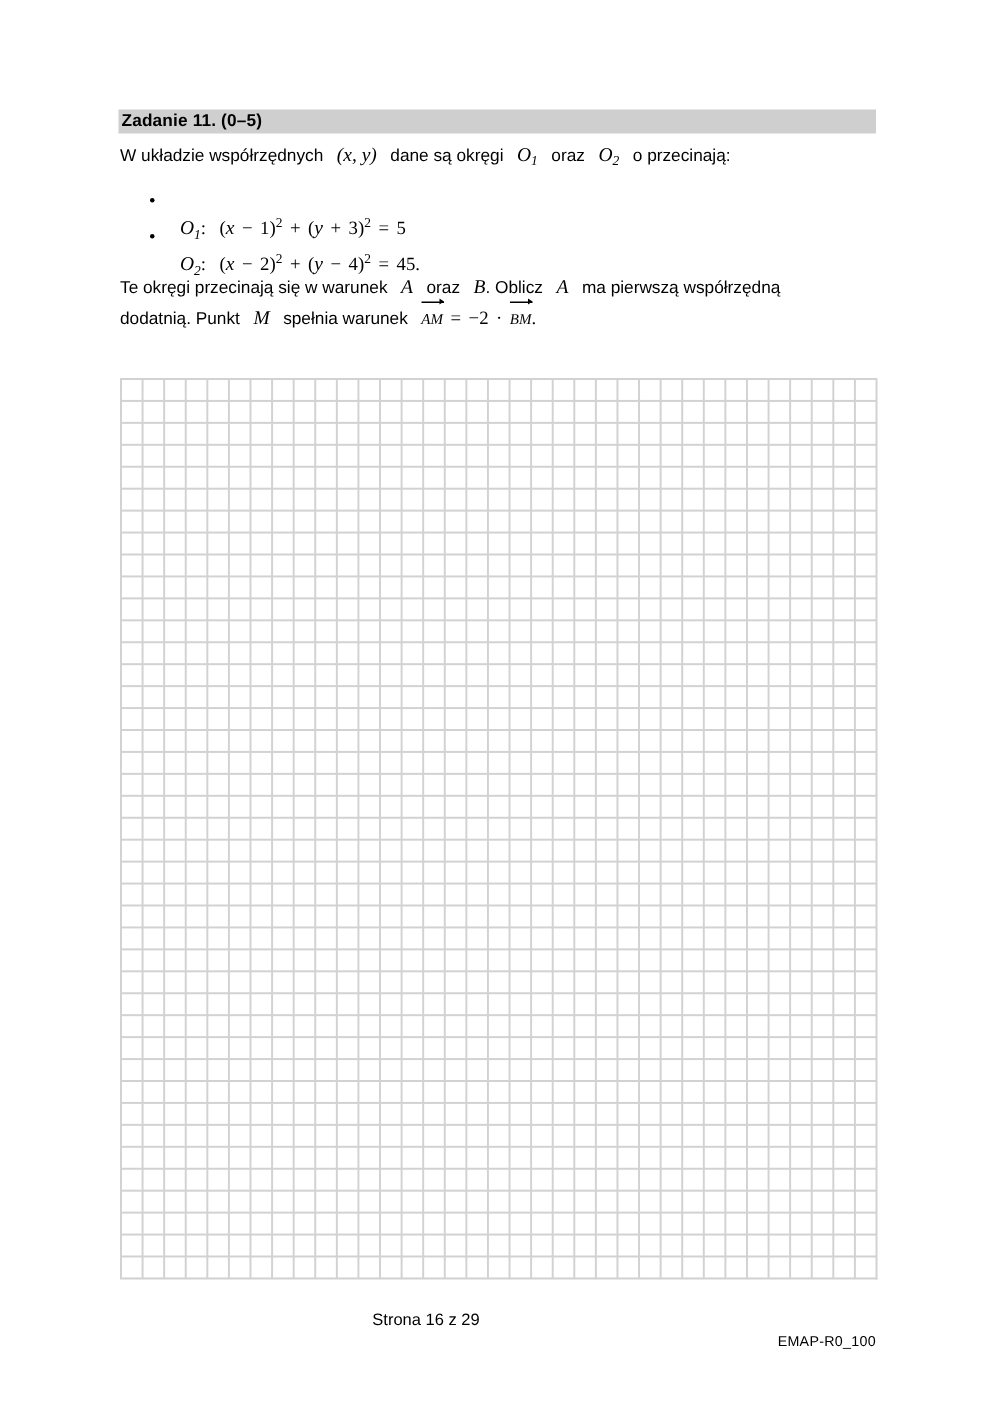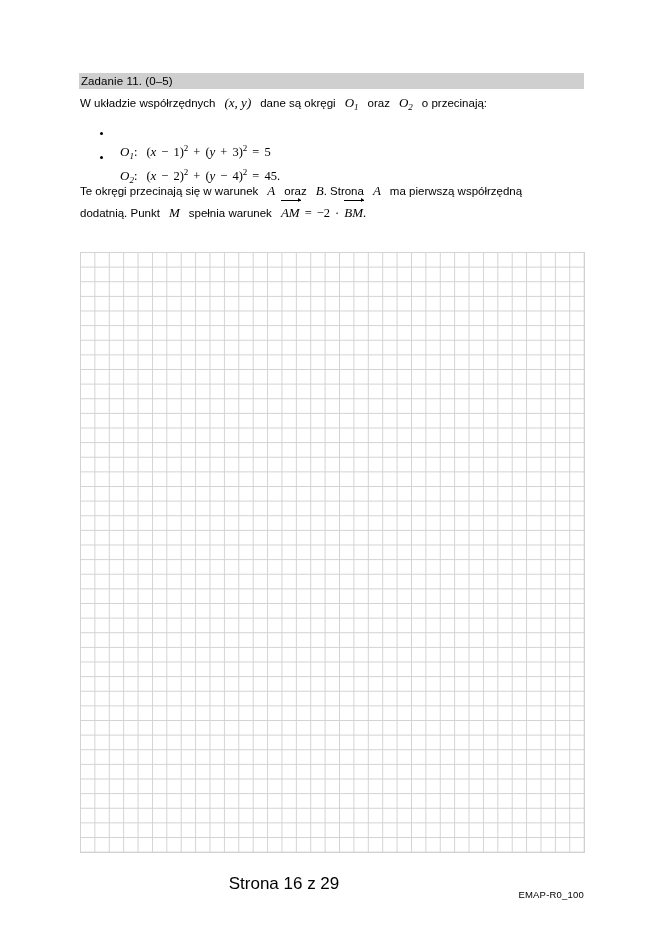--- a/index.html
+++ b/index.html
@@ -31,21 +31,21 @@
     left: 79px;
     top: 73px;
     width: 505px;
     height: 16px;
     background: #cfcfcf;
     display: flex;
     align-items: center;
   }
   .task-header-label {
     font-size: 11.5px;
-    font-weight: normal;
+    font-weight: bold;
     letter-spacing: 0.1px;
     padding-left: 2px;
     line-height: 16px;
     white-space: pre;
   }
 
   
   .intro-line {
     position: absolute;
     left: 80px;
@@ -126,21 +126,21 @@
     font-family: "Liberation Serif", serif;
     font-style: normal;
     font-size: 9px;
     vertical-align: 5px;
   }
   .vec {
     position: relative;
     display: inline-block;
     font-family: "Liberation Serif", serif;
     font-style: italic;
-    font-size: 13px;
+    font-size: 10px;
     padding-top: 1px;
   }
   .vec::before {
     content: "";
     position: absolute;
     left: 0;
     right: -1px;
     top: -1px;
     height: 1px;
     background: #000;
@@ -177,21 +177,21 @@
     box-sizing: content-box;
   }
 
   
   .footer-page {
     position: absolute;
     left: 0;
     top: 874px;
     width: 568px;
     text-align: center;
-    font-size: 17px;
+    font-size: 11px;
   }
   .footer-code {
     position: absolute;
     right: 80px;
     top: 889px;
     font-size: 9.5px;
     font-weight: normal;
     letter-spacing: 0.2px;
   }
 </style>
@@ -217,21 +217,21 @@
 
     <div class="bullet-item">
       <span class="bullet-dot"></span>
       <span class="bullet-text"><span class="mcal">O</span><span class="sub">2</span><span class="mn">:</span><span class="sp2"></span><span class="mo">(</span><span class="mi">x</span><span class="sp"></span><span class="mo">−</span><span class="sp"></span><span class="mn">2</span><span class="mo">)</span><span class="sup">2</span><span class="sp"></span><span class="mo">+</span><span class="sp"></span><span class="mo">(</span><span class="mi">y</span><span class="sp"></span><span class="mo">−</span><span class="sp"></span><span class="mn">4</span><span class="mo">)</span><span class="sup">2</span><span class="sp"></span><span class="mo">=</span><span class="sp"></span><span class="mn">45</span><span class="mn">.</span></span>
     </div>
 
   </div>
 
   <div class="statement">
 
-    <div class="ln"><span>Te okręgi przecinają się w warunek</span><span class="sp2"></span><span class="mi">A</span><span class="sp2"></span><span>oraz</span><span class="sp2"></span><span class="mi">B</span><span>. Strona</span><span class="sp2"></span><span class="mi">A</span><span class="sp2"></span><span>ma pierwszą współrzędną</span></div>
+    <div class="ln"><span>Te okręgi przecinają się w warunek</span><span class="sp2"></span><span class="mi">A</span><span class="sp2"></span><span>oraz</span><span class="sp2"></span><span class="mi">B</span><span>. Oblicz</span><span class="sp2"></span><span class="mi">A</span><span class="sp2"></span><span>ma pierwszą współrzędną</span></div>
 
     <div class="ln"><span>dodatnią. Punkt</span><span class="sp2"></span><span class="mi">M</span><span class="sp2"></span><span>spełnia warunek</span><span class="sp2"></span><span class="vec">AM</span><span class="sp"></span><span class="mo">=</span><span class="sp"></span><span class="mn">−2</span><span class="sp"></span><span class="mo">·</span><span class="sp"></span><span class="vec">BM</span><span class="mn">.</span></div>
 
 
   </div>
 
   <div class="answer-grid"></div>
 
   <div class="footer-page">Strona 16 z 29</div>
 

